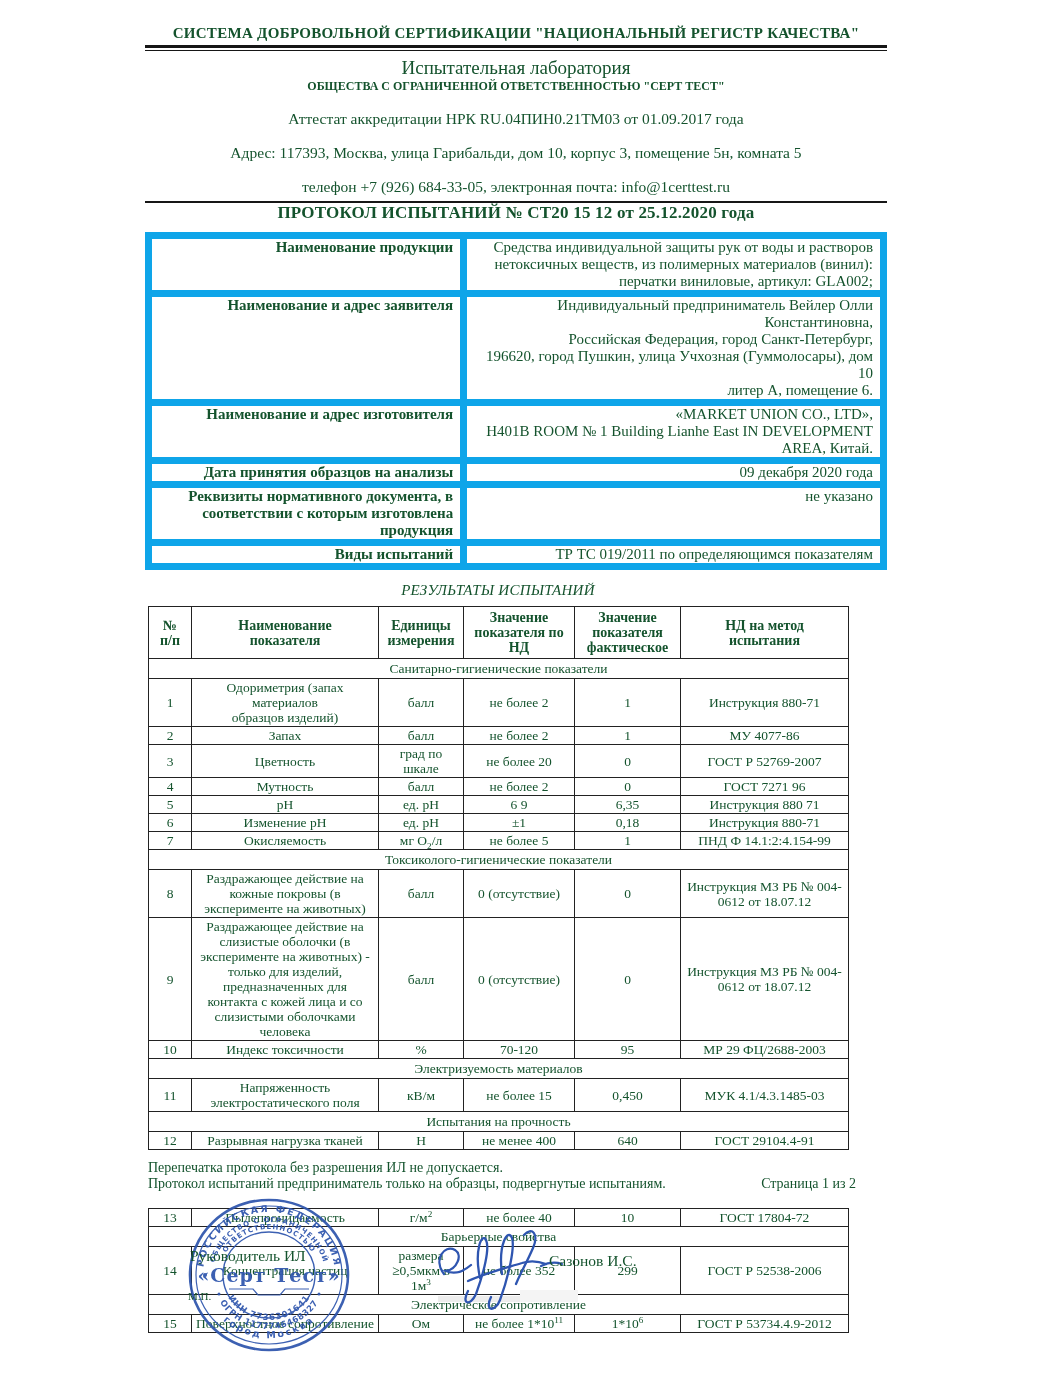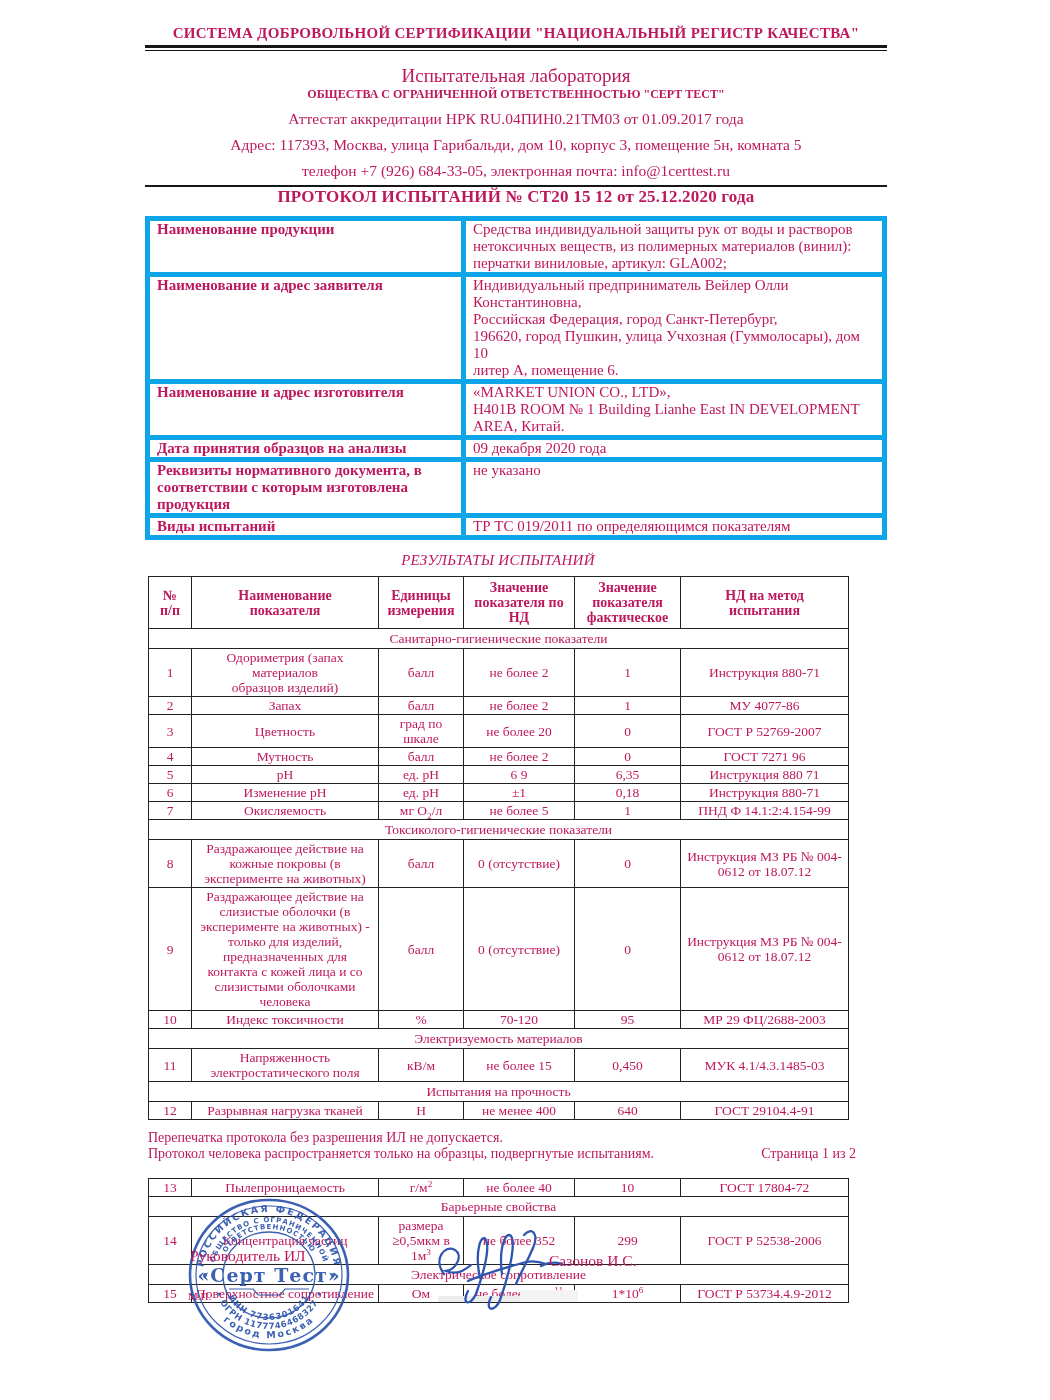--- a/index.html
+++ b/index.html
@@ -1,30 +1,30 @@
 <!DOCTYPE html>
 <html><head>
 <meta charset="utf-8">
 <style>
   html,body{margin:0;padding:0;background:#fff;}
   .page{position:relative;width:1050px;height:1400px;background:#ffffff;overflow:hidden;
-        font-family:"Liberation Serif","DejaVu Serif",serif;color:#be185d;}
+        font-family:"Liberation Serif","DejaVu Serif",serif;color:#14532d;}
   .doc{position:absolute;left:145px;top:0;width:742px;}
   .center{text-align:center;}
   .pre{white-space:pre-line;}
   .cert-line{margin-top:25px;font-size:15px;font-weight:bold;letter-spacing:.3px;}
   .rule-top{margin-top:3px;border-top:3px solid #161616;border-bottom:1px solid #161616;height:2px;}
-  .lab1{margin-top:14px;font-size:19px;}
+  .lab1{margin-top:6px;font-size:19px;}
   .lab2{font-size:12px;font-weight:bold;}
-  .hline{margin-top:8px;font-size:15.5px;line-height:18px;}
+  .hline{margin-top:16px;font-size:15.5px;line-height:18px;}
   .rule-bottom{margin-top:5px;height:2px;background:#161616;}
   .title{font-size:17px;font-weight:bold;letter-spacing:.2px;}
   table{border-collapse:collapse;}
   .info-table{margin-top:9px;width:742px;font-size:15px;border:1.5px solid #222;}
-  .info-table td{border:5px solid #0ea5e9;padding:0 7px;vertical-align:top;line-height:17px;}
+  .info-table td{border:7px solid #0ea5e9;padding:0 7px;vertical-align:top;line-height:17px;text-align:right;}
   .info-label{font-weight:bold;}
   .res-heading{margin-top:12px;margin-left:3px;width:700px;text-align:center;font-size:15px;letter-spacing:.3px;font-style:italic;}
   .res-table{margin-top:7px;margin-left:3px;width:700px;font-size:13.5px;border:1.5px solid #222;table-layout:fixed;}
   .res-table th,.res-table td{border:1px solid #222;padding:1px 3px;text-align:center;vertical-align:middle;line-height:15px;}
   .res-table th{font-size:14px;font-weight:bold;padding:3px 2px;}
   .sec td{padding:2px;}
   sup{font-size:.68em;line-height:0;} sub{font-size:.68em;line-height:0;}
   .foot{margin-top:10px;margin-left:3px;width:708px;font-size:14px;line-height:16px;}
   .foot-row{display:flex;justify-content:space-between;}
   .t2{margin-top:16px;}
@@ -243,21 +243,21 @@
         <td>не менее 400</td>
         <td>640</td>
         <td class="pre">ГОСТ 29104.4-91</td>
       </tr>
     </tbody>
       </table>
 
     <div class="foot">
       <div>Перепечатка протокола без разрешения ИЛ не допускается.</div>
       <div class="foot-row">
-        <span>Протокол человека распространяется только на образцы, подвергнутые испытаниям.</span>
+        <span>Протокол испытаний предприниматель только на образцы, подвергнутые испытаниям.</span>
         <span>Страница 1 из 2</span>
       </div>
     </div>
 
     <table class="res-table t2">
       <colgroup>
         <col style="width:43px">
           <col style="width:187px">
           <col style="width:85px">
         <col style="width:111px">

